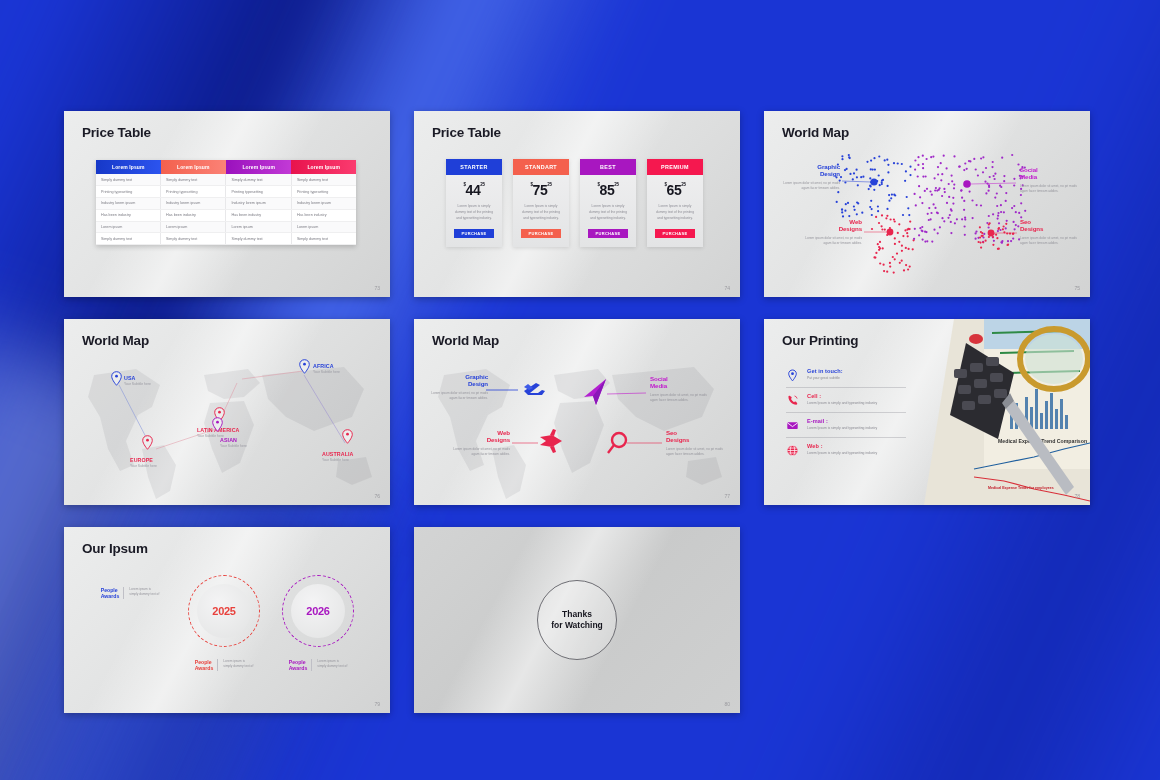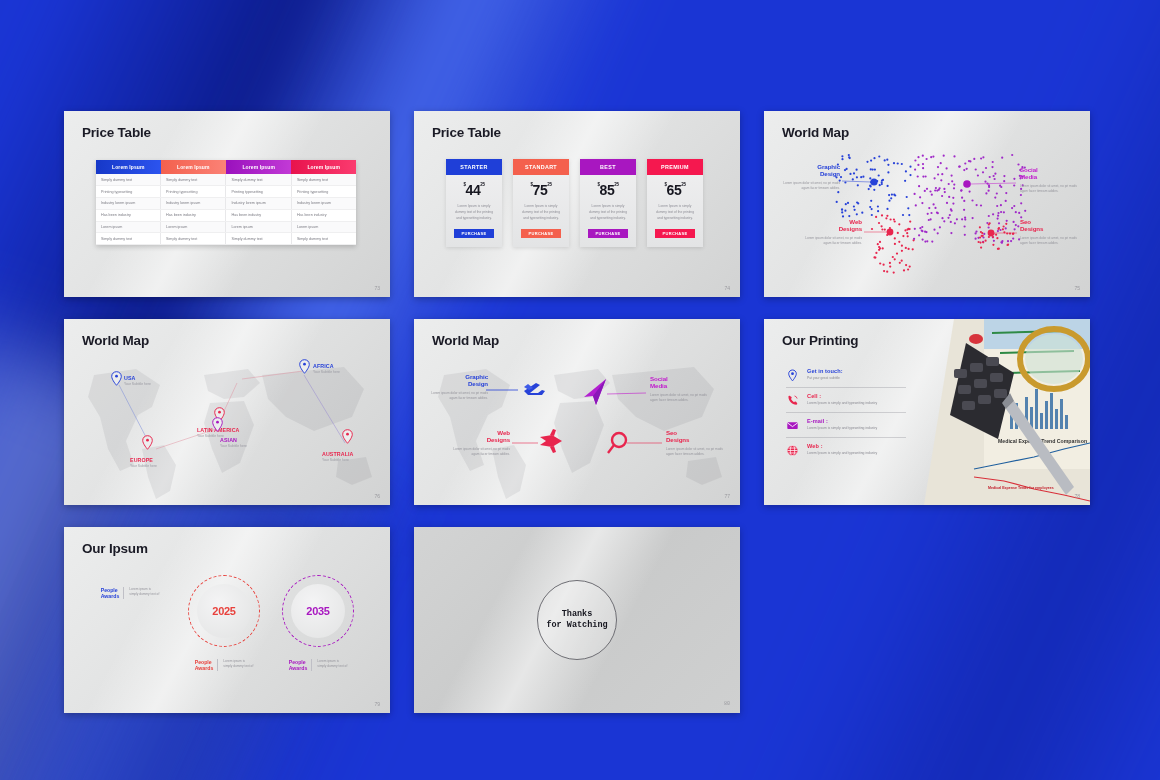--- a/index.html
+++ b/index.html
@@ -270,21 +270,21 @@
   }
   .award-foot .tx {
     font-size: 3.2px;
     line-height: 1.55;
     color: #95959c;
     text-align: left;
     width: 30px;
   }
 
   
-  .thanks-slide { background: linear-gradient(135deg,#d3d4d4 0%, #c9caca 50%, #cfd0d0 100%); font-family: Liberation Mono, monospace; }
+  .thanks-slide { background: linear-gradient(135deg,#d3d4d4 0%, #c9caca 50%, #cfd0d0 100%); }
   .thanks-circle {
     position: absolute;
     left: 50%; top: 50%;
     transform: translate(-50%,-50%);
     width: 80px; height: 80px;
     border-radius: 50%;
     border: 1px solid #6e6e74;
     background: rgba(255,255,255,.22);
     display: flex; align-items: center; justify-content: center;
     text-align: center;
@@ -1053,21 +1053,21 @@
             </div>
           </div>
           <div class="award-foot">
             <div class="pa" style="color:#e8413c">People<br>Awards</div>
             <div class="tx">Lorem ipsum is simply dummy text of</div>
           </div>
         </div>
         <div class="award">
           <div class="ring" style="border-color:#a817c0">
             <div class="inner">
-              <div class="yr" style="color:#a817c0">2035</div>
+              <div class="yr" style="color:#a817c0">2026</div>
             </div>
           </div>
           <div class="award-foot">
             <div class="pa" style="color:#a817c0">People<br>Awards</div>
             <div class="tx">Lorem ipsum is simply dummy text of</div>
           </div>
         </div>
       </div>
     <div class="page-num">79</div>
   </div>

